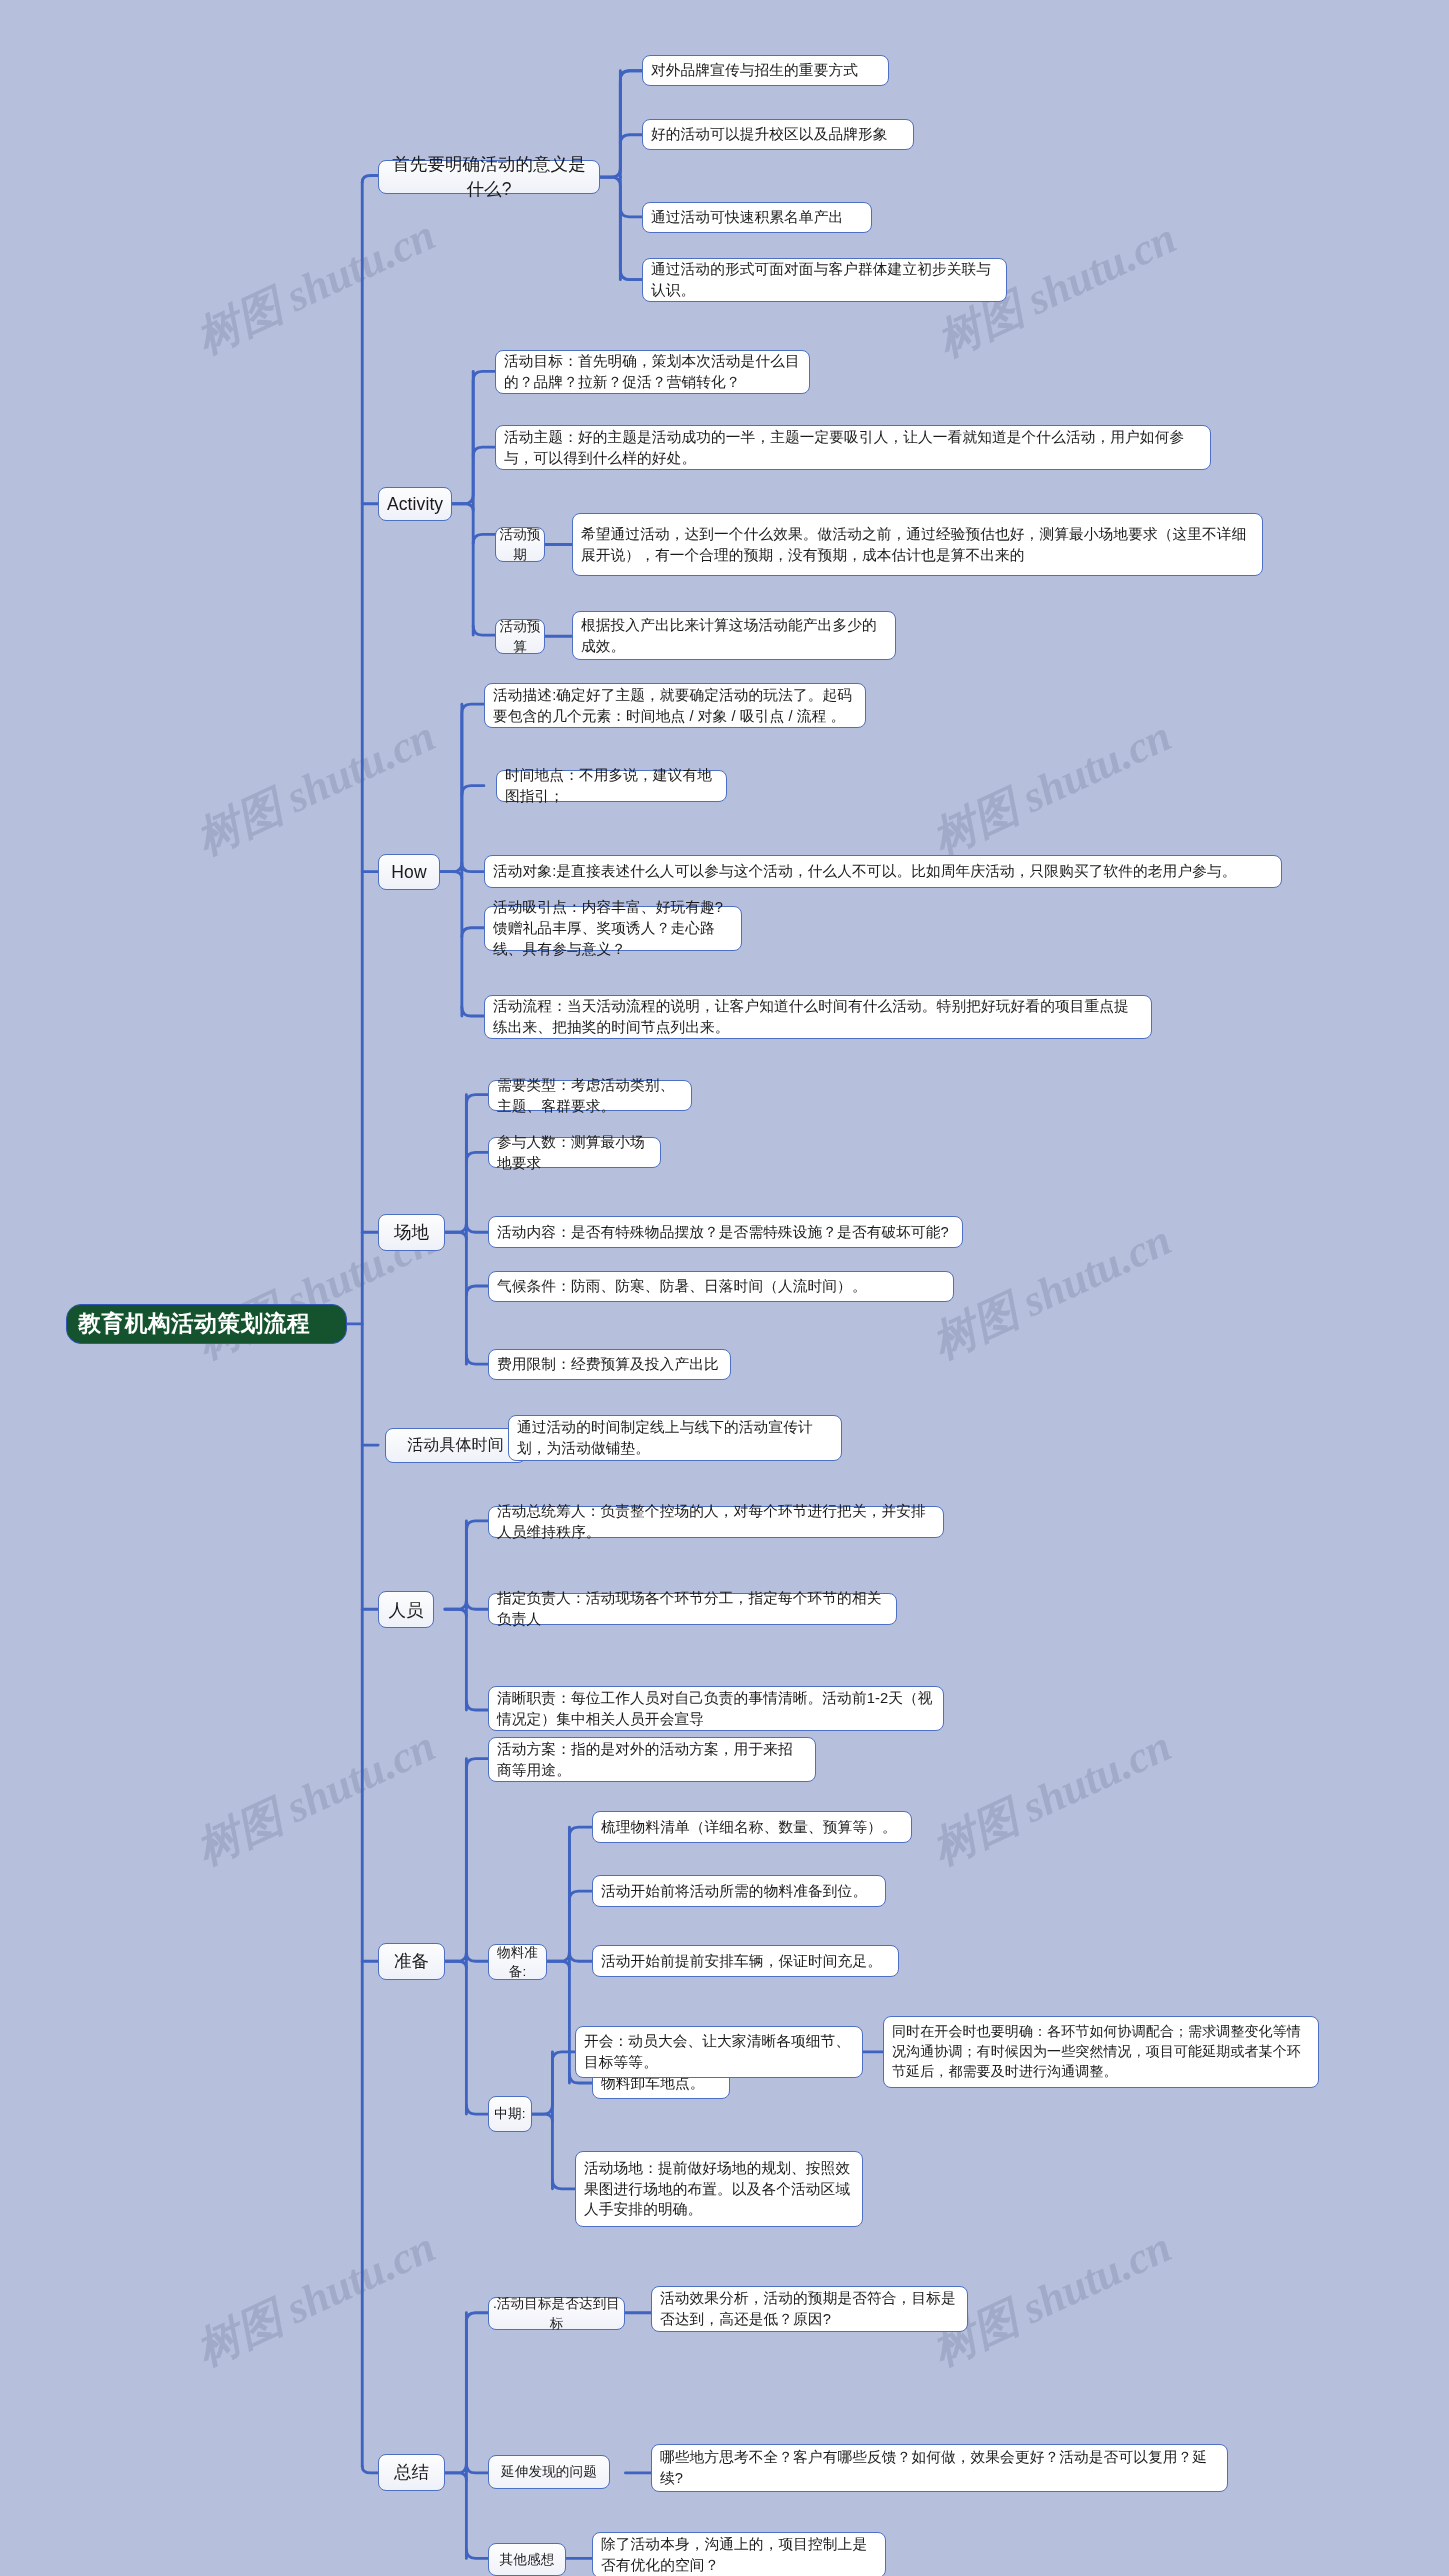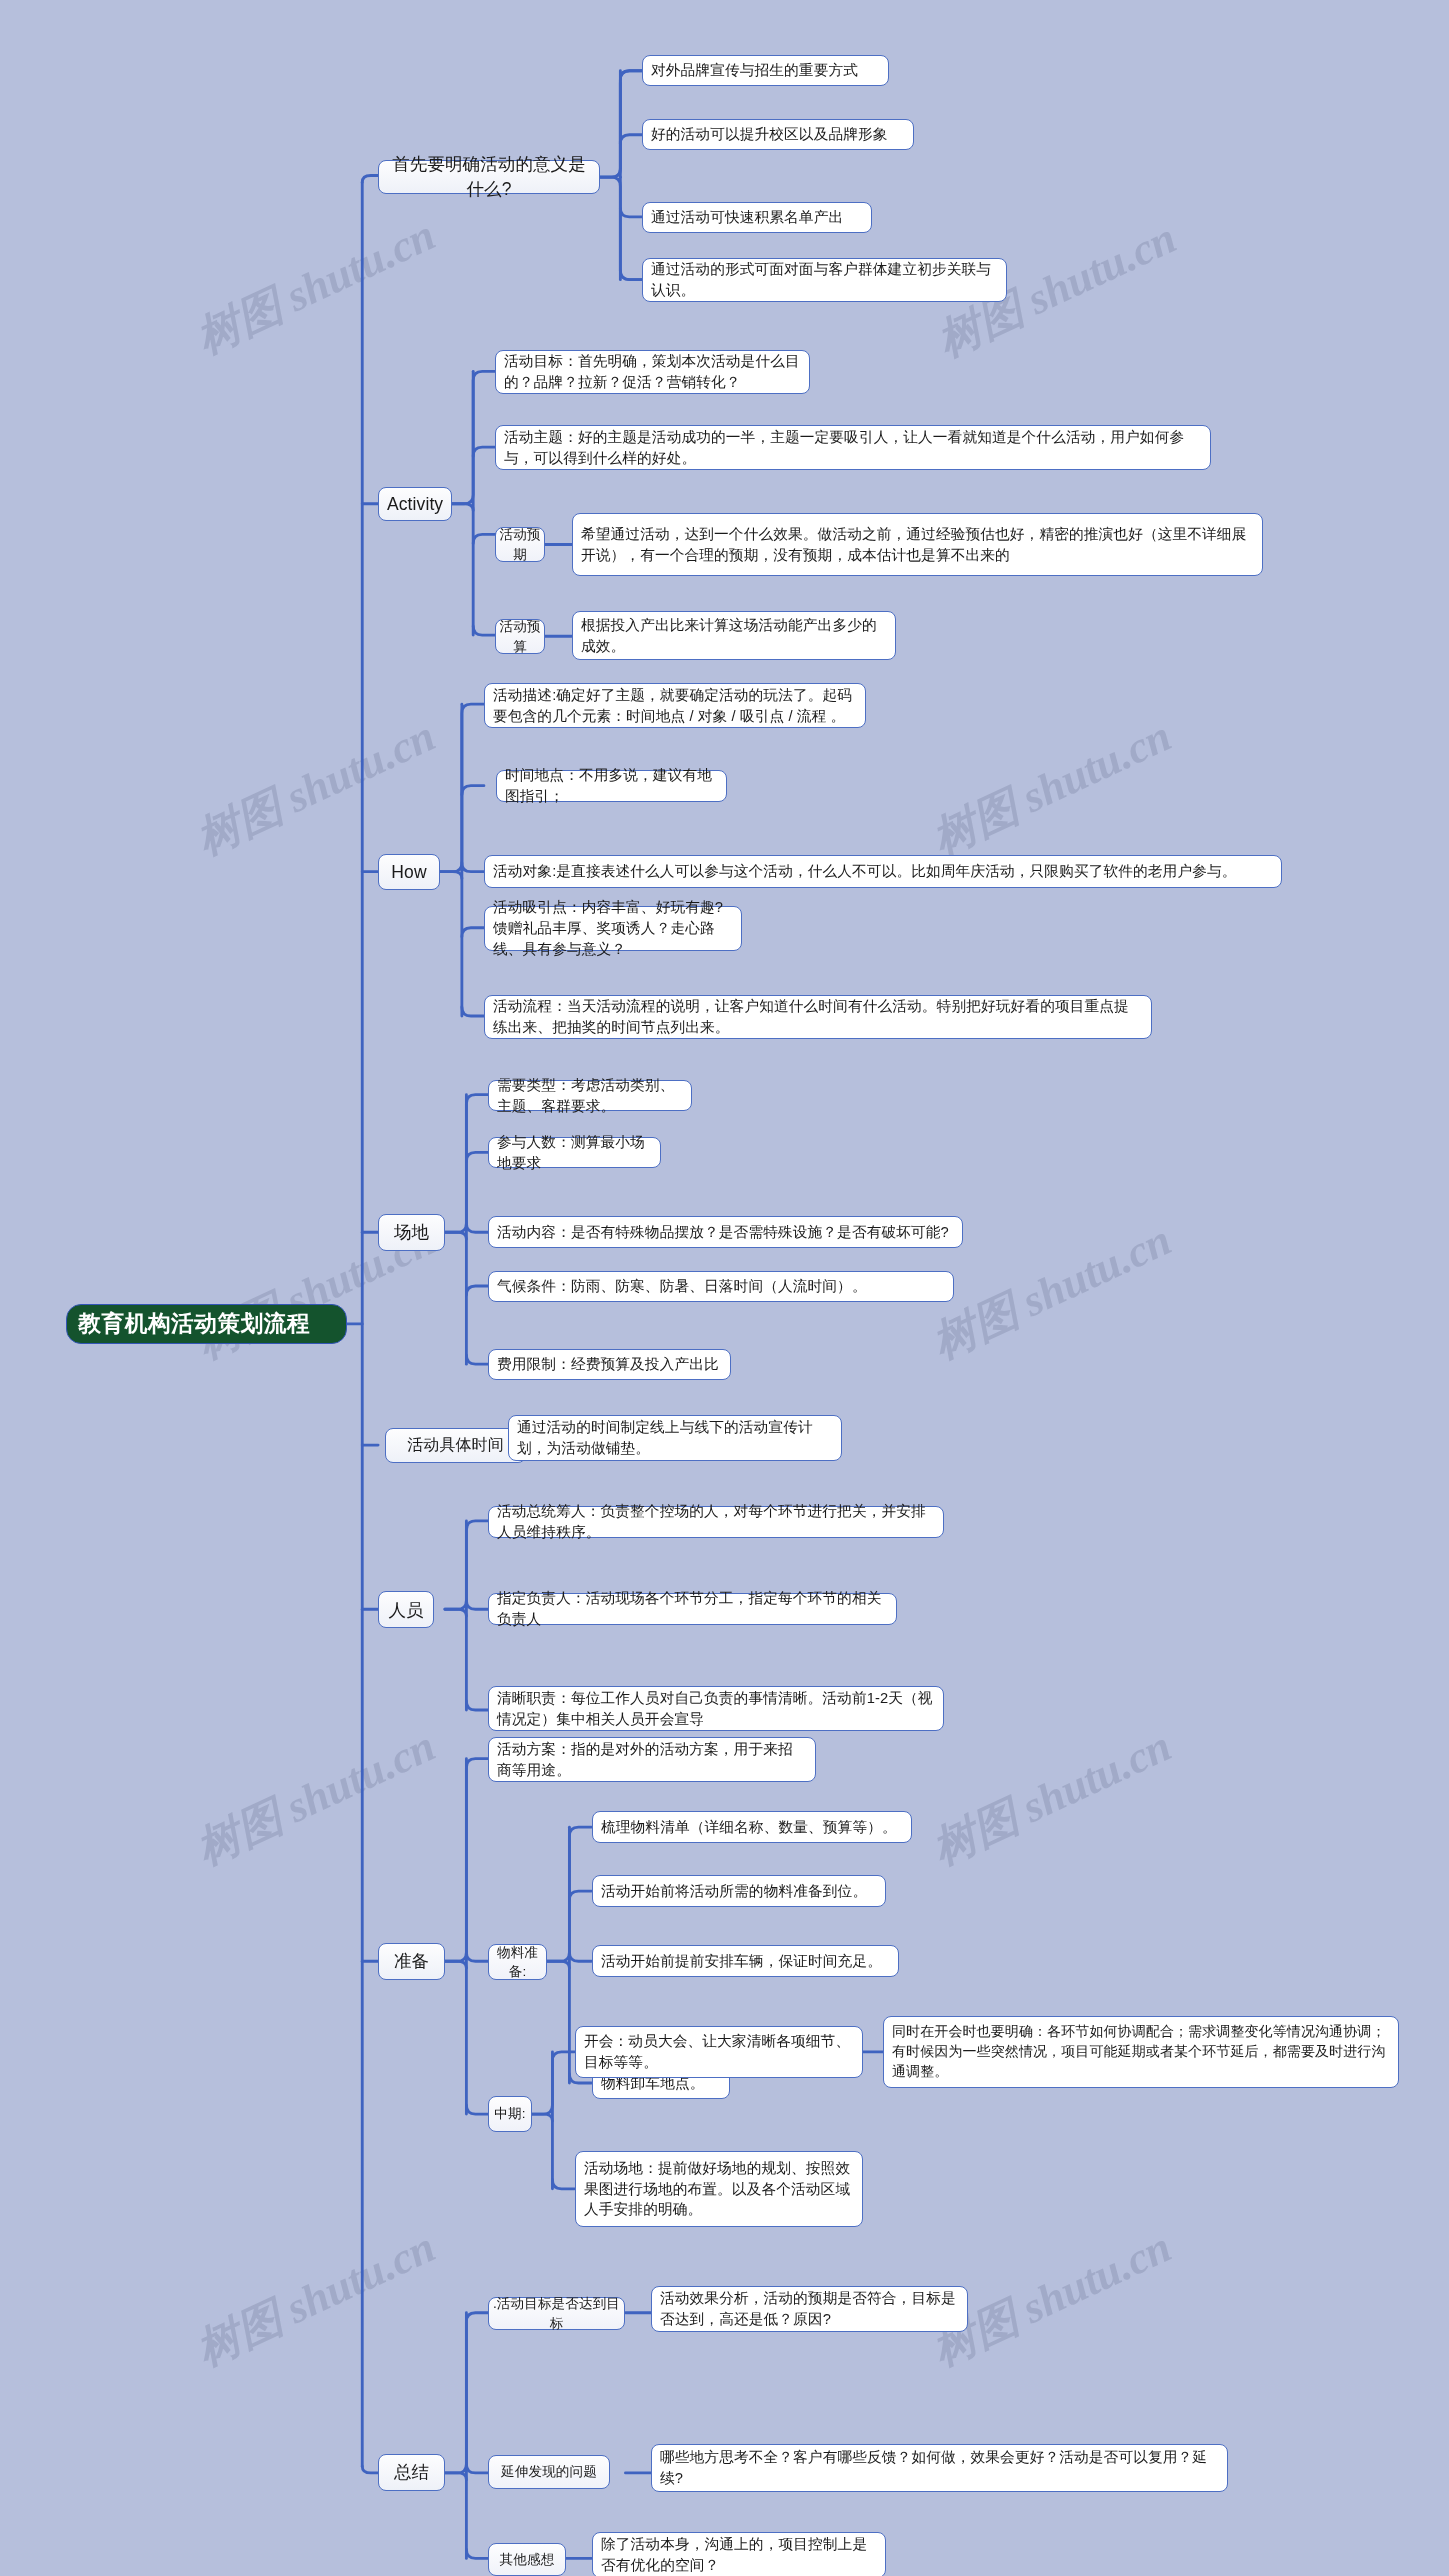--- a/index.html
+++ b/index.html
@@ -215,21 +215,21 @@
   <div class="node leaf" style="left:495px;top:350px;width:315px;height:44px;">
     <span>活动目标：首先明确，策划本次活动是什么目的？品牌？拉新？促活？营销转化？</span>
   </div>
   <div class="node leaf" style="left:495px;top:425px;width:716px;height:45px;">
     <span>活动主题：好的主题是活动成功的一半，主题一定要吸引人，让人一看就知道是个什么活动，用户如何参与，可以得到什么样的好处。</span>
   </div>
   <div class="node lvl3" style="left:495px;top:527px;width:50px;height:35px;padding:2.3px 3.4px;font-size:13.6px;">
     <span>活动预期</span>
   </div>
   <div class="node leaf" style="left:572px;top:513px;width:691px;height:63px;">
-    <span>希望通过活动，达到一个什么效果。做活动之前，通过经验预估也好，精密的推演也好（这里不详细展开说），有一个合理的预期，没有预期，成本估计也是算不出来的</span>
+    <span>希望通过活动，达到一个什么效果。做活动之前，通过经验预估也好，测算最小场地要求（这里不详细展开说），有一个合理的预期，没有预期，成本估计也是算不出来的</span>
   </div>
   <div class="node lvl3" style="left:495px;top:619px;width:50px;height:35px;padding:2.3px 3.4px;font-size:13.6px;">
     <span>活动预算</span>
   </div>
   <div class="node leaf" style="left:572px;top:611px;width:324px;height:49px;">
     <span>根据投入产出比来计算这场活动能产出多少的成效。</span>
   </div>
 
   <div class="node lvl2" style="left:378px;top:854px;width:62px;height:36px;">
     <span>How</span>
@@ -311,21 +311,21 @@
   <div class="node leaf" style="left:592px;top:2067px;width:138px;height:32px;">
     <span>物料卸车地点。</span>
   </div>
 
   <div class="node lvl3" style="left:488px;top:2096px;width:44px;height:36px;padding:2.3px 3.4px;font-size:13.6px;">
     <span>中期:</span>
   </div>
   <div class="node leaf" style="left:575px;top:2026px;width:288px;height:52px;">
     <span>开会：动员大会、让大家清晰各项细节、目标等等。</span>
   </div>
-  <div class="node leaf tiny" style="left:883px;top:2016px;width:516px;height:72px;">
+  <div class="node leaf tiny" style="left:883px;top:2016px;width:436px;height:72px;">
     <span>同时在开会时也要明确：各环节如何协调配合；需求调整变化等情况沟通协调；有时候因为一些突然情况，项目可能延期或者某个环节延后，都需要及时进行沟通调整。</span>
   </div>
   <div class="node leaf" style="left:575px;top:2151px;width:288px;height:76px;">
     <span>活动场地：提前做好场地的规划、按照效果图进行场地的布置。以及各个活动区域人手安排的明确。</span>
   </div>
 
   <div class="node lvl2" style="left:378px;top:2454px;width:67px;height:37px;">
     <span>总结</span>
   </div>
 

